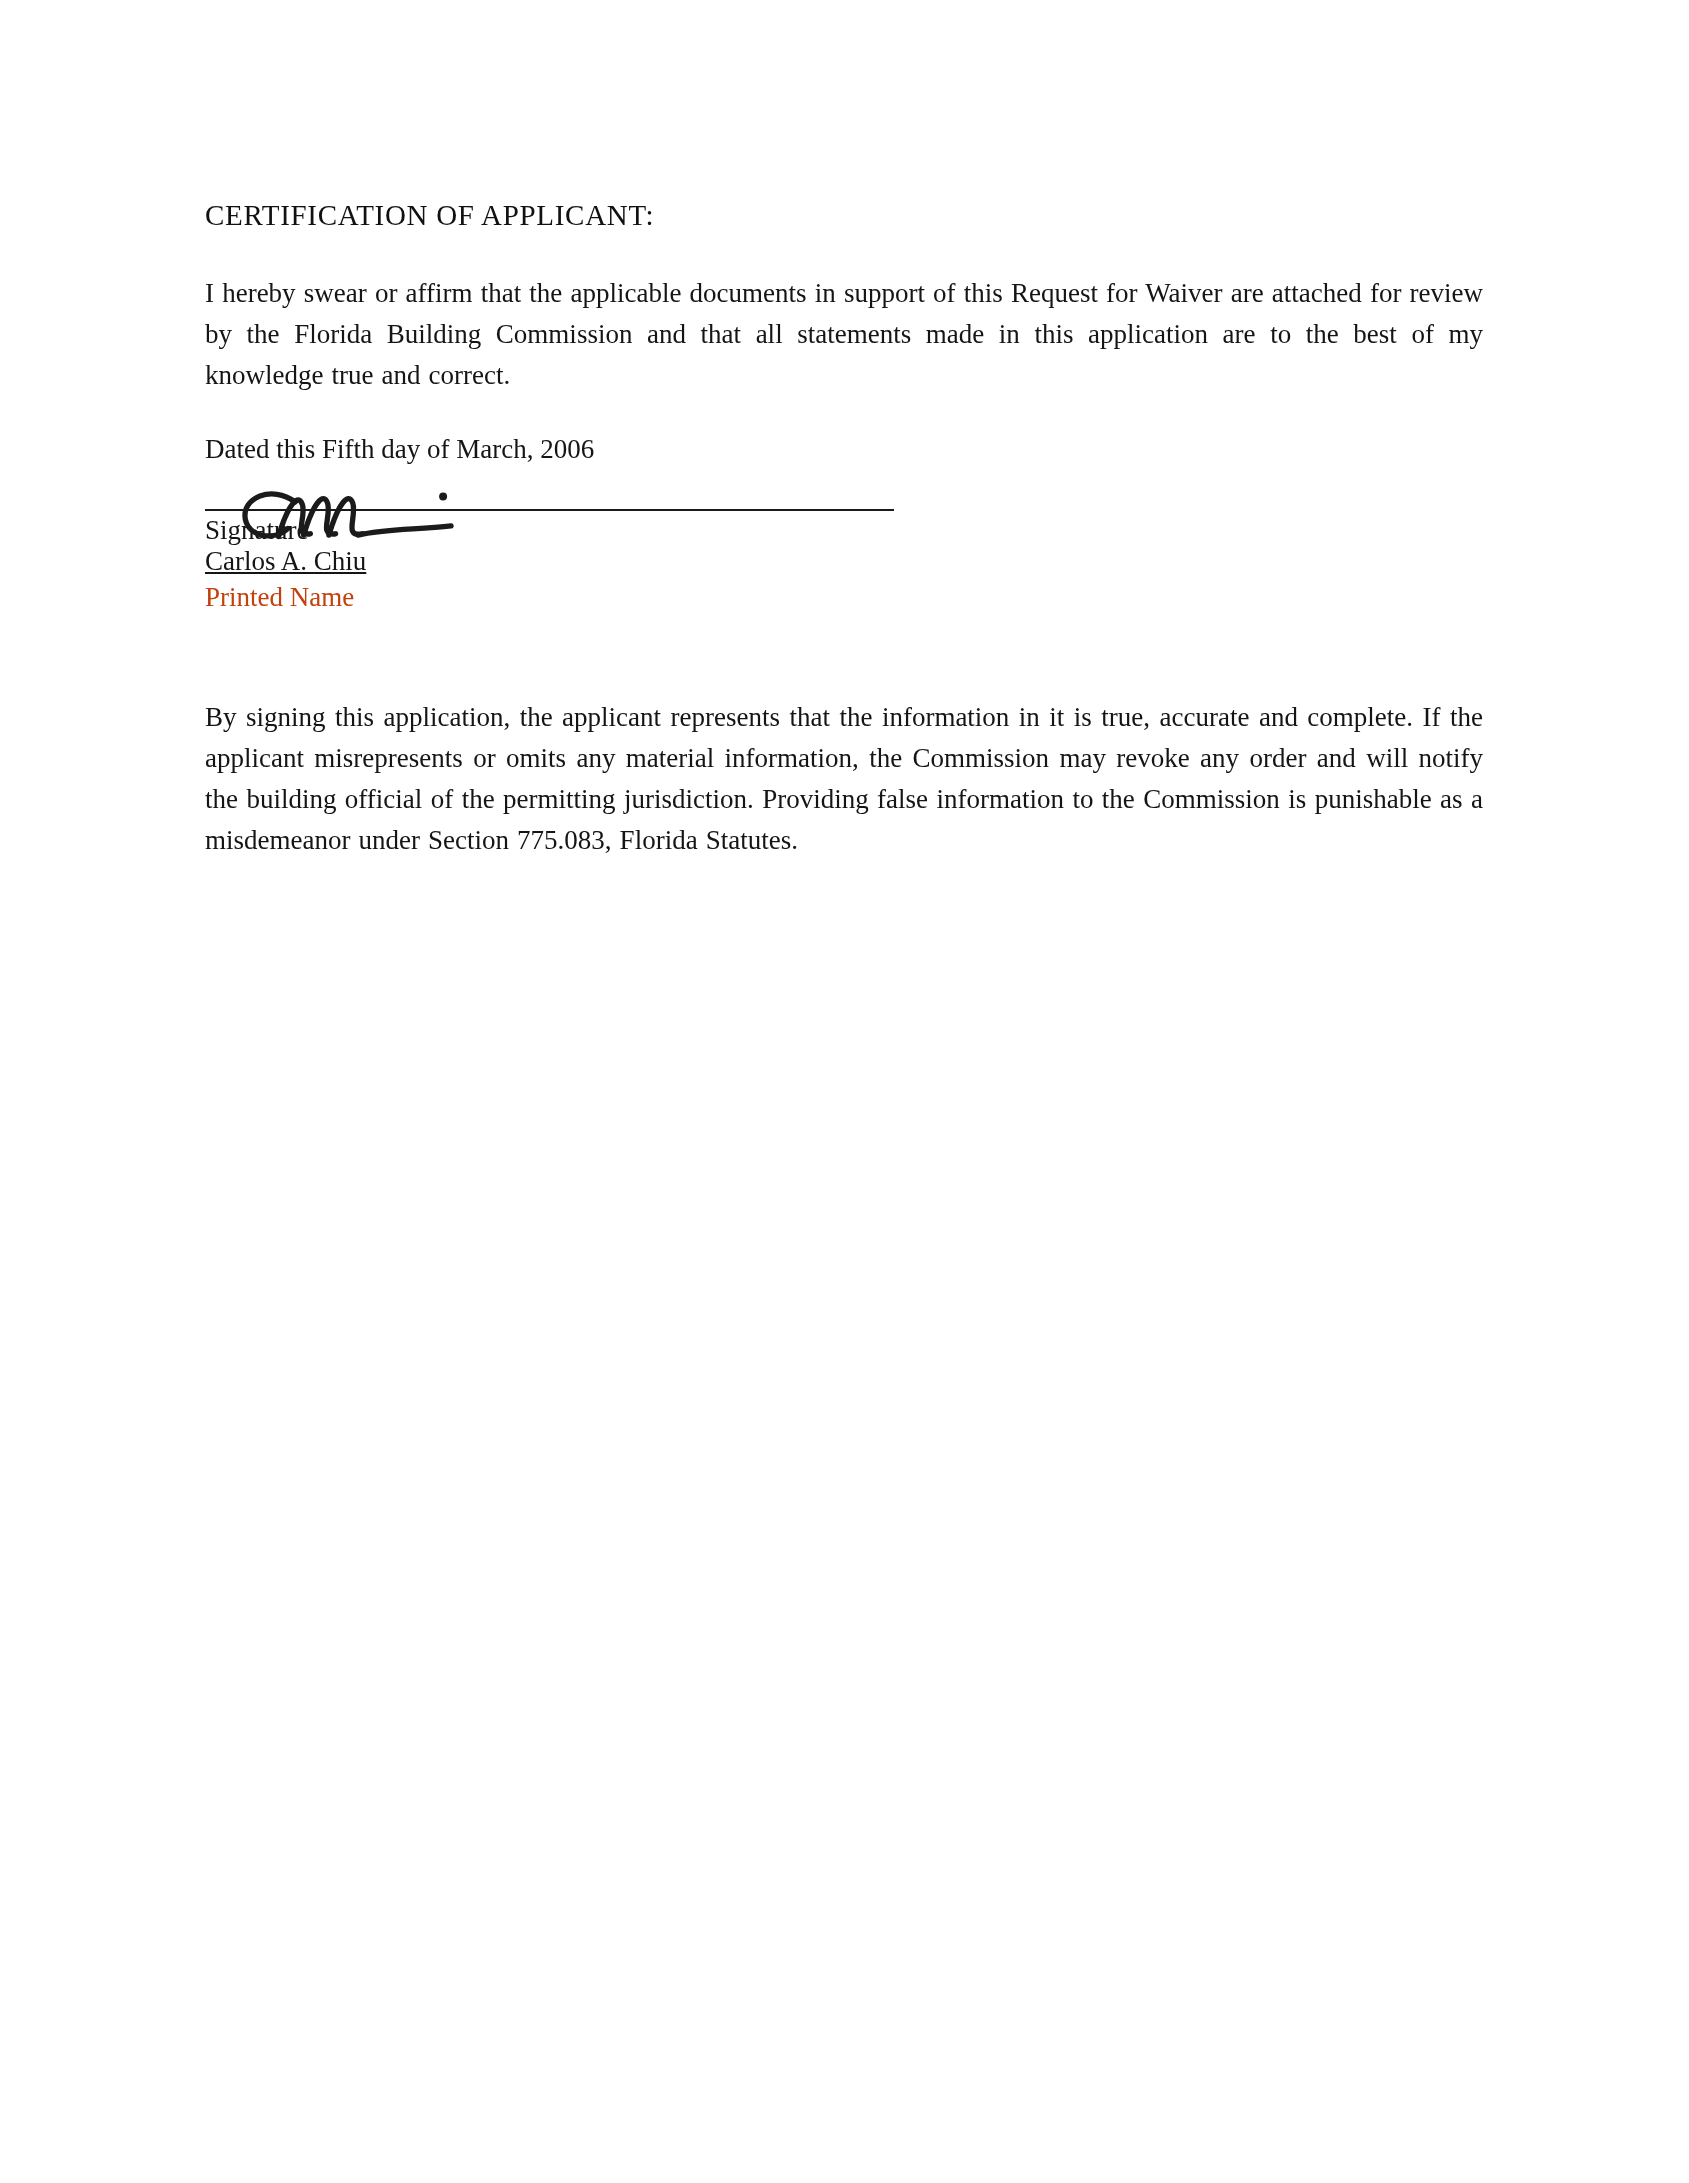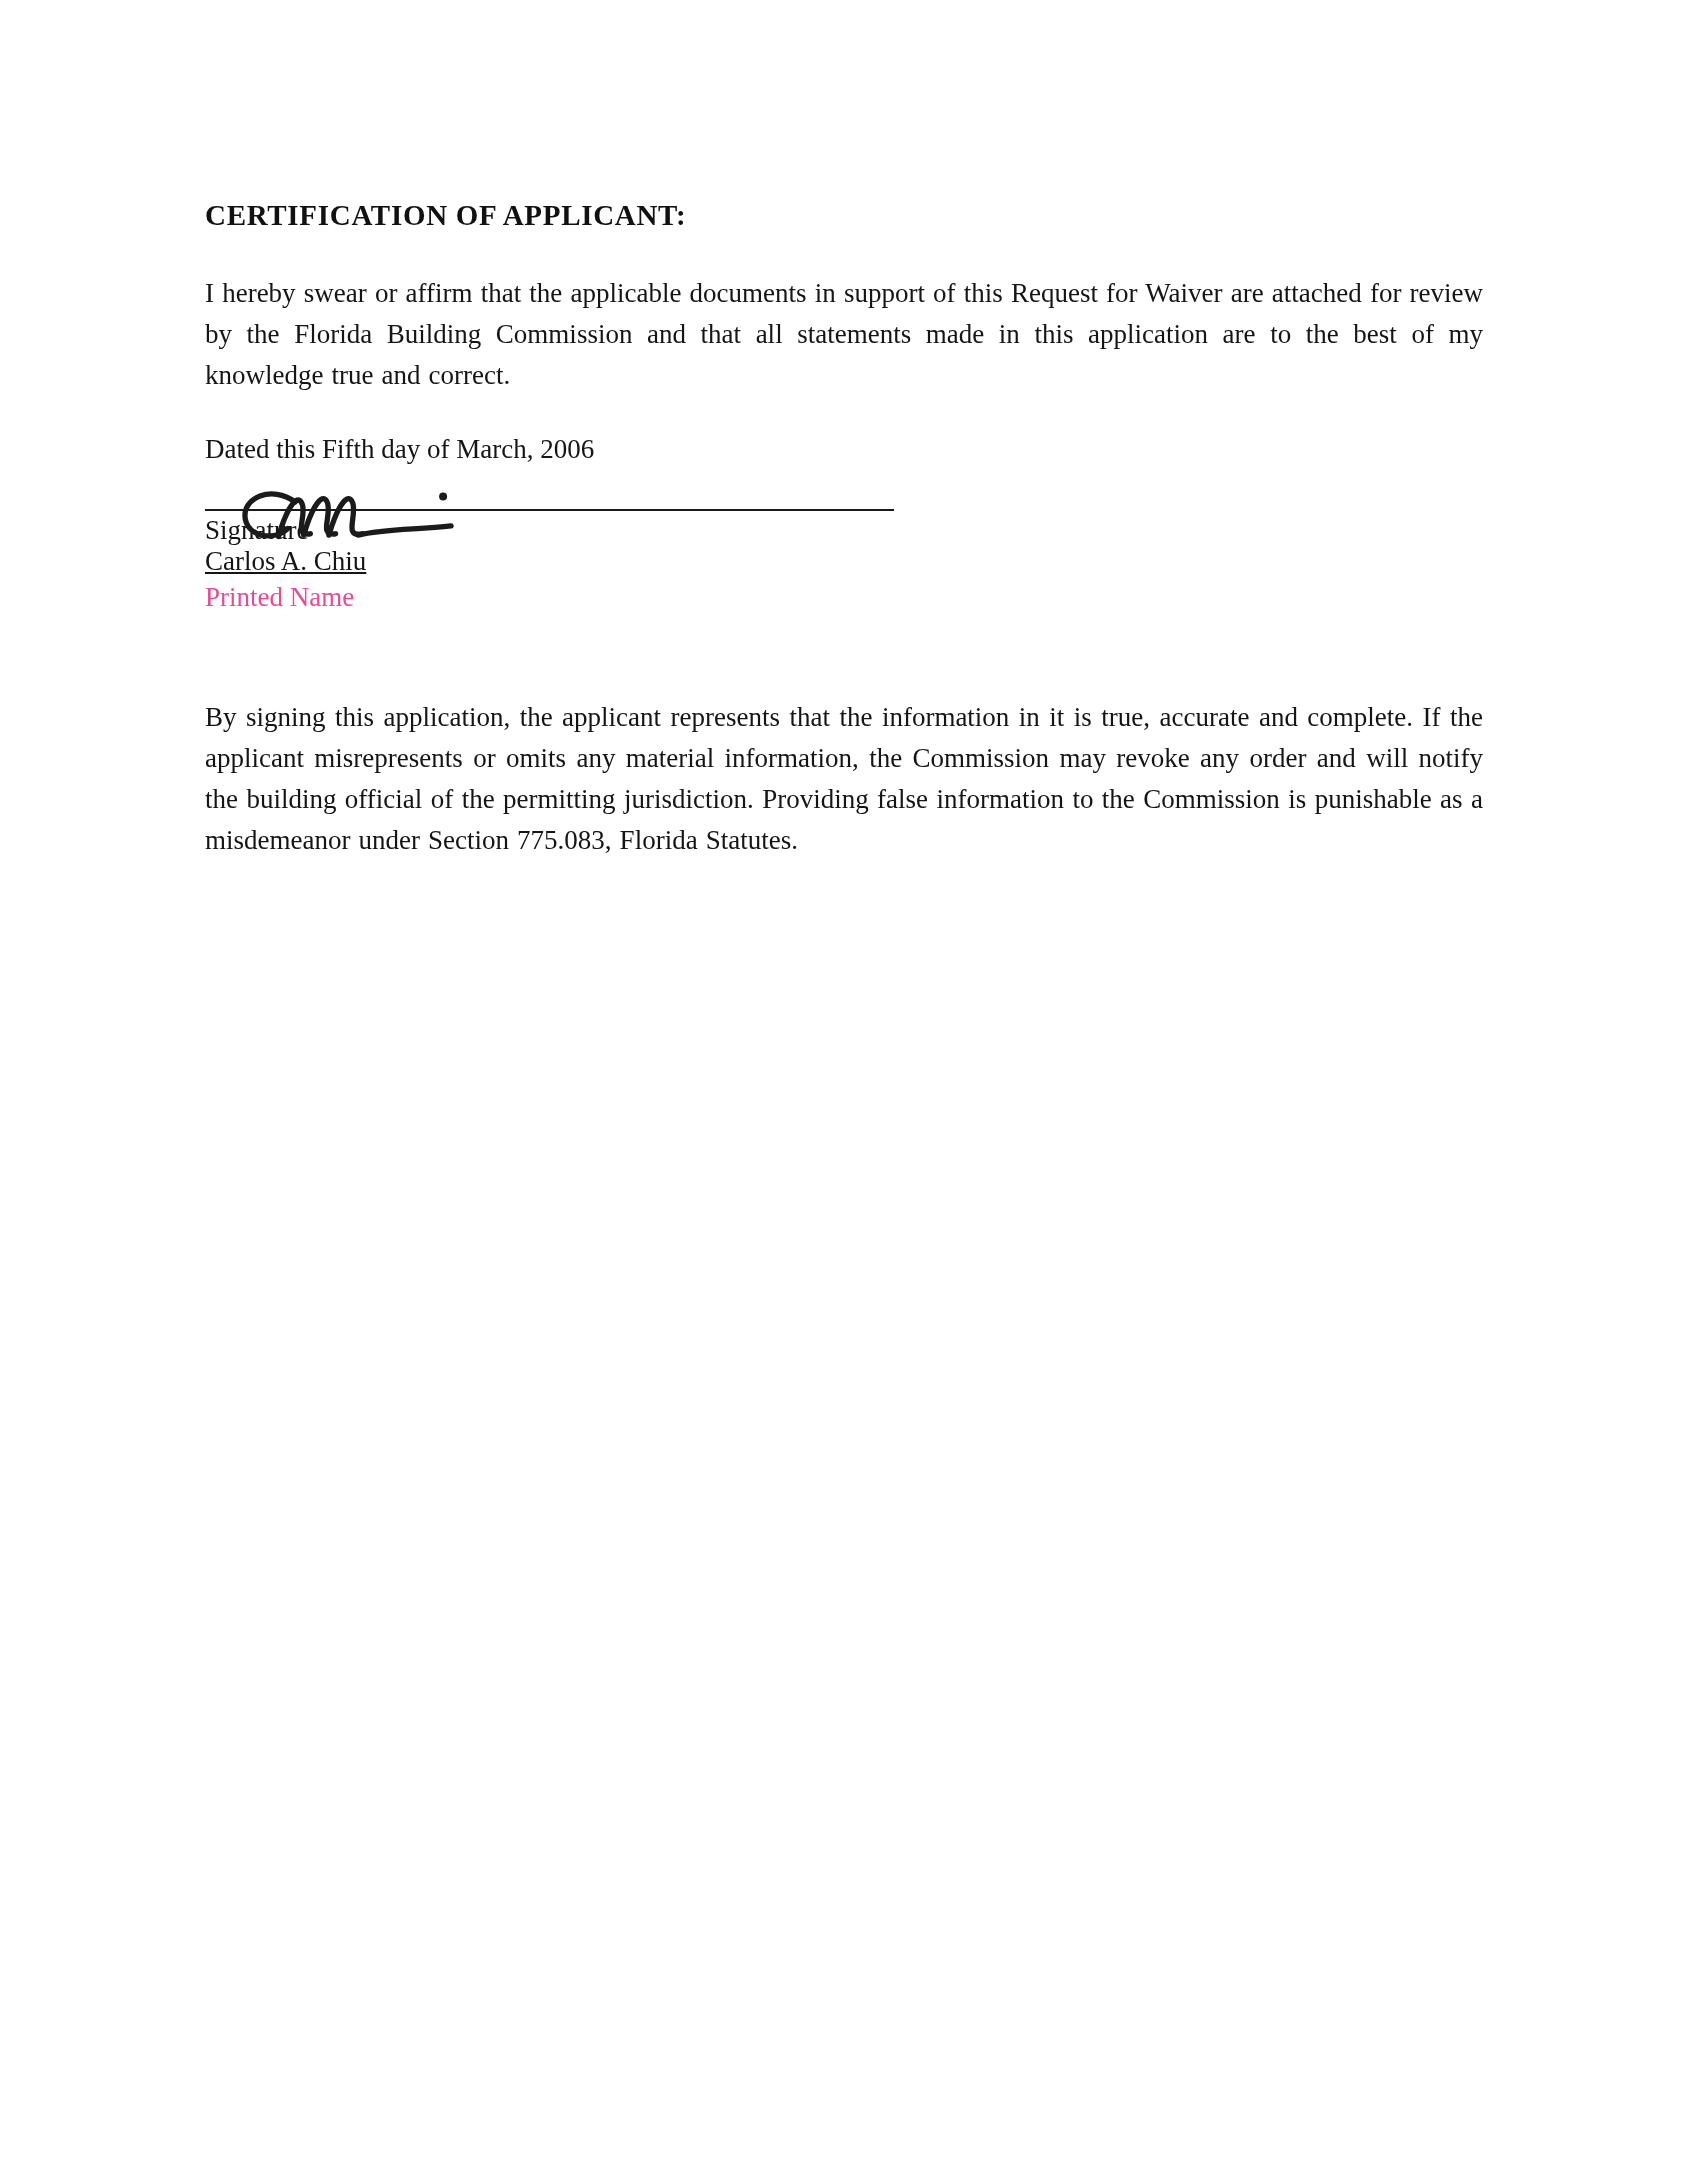--- a/index.html
+++ b/index.html
@@ -20,21 +20,21 @@
     top: 0;
     left: 0;
     width: 1690px;
     height: 2183px;
     background: #ffffff;
     box-sizing: border-box;
     padding: 199px 207px 0 205px;
   }
   .doc-heading {
     font-size: 29px;
-    font-weight: bold;
+    font-weight: normal;
     letter-spacing: 0.7px;
     margin: 0 0 41px 0;
     color: #111111;
   }
   .doc-para {
     font-size: 27px;
     line-height: 1.52;
     text-align: justify;
     margin: 0 0 38px 0;
     color: #151515;
@@ -70,21 +70,21 @@
   .name-block {
   }
   .printed-name {
     font-size: 27px;
     text-decoration: underline;
     color: #151515;
   }
   .printed-name-label {
     font-size: 27px;
     margin-top: 5.3px;
-    color: #ec4899;
+    color: #c2410c;
   }
   .closing-para {
     margin-top: 84px;
   }
 </style>
 </head>
 <body>
 
 <div class="page">
 

